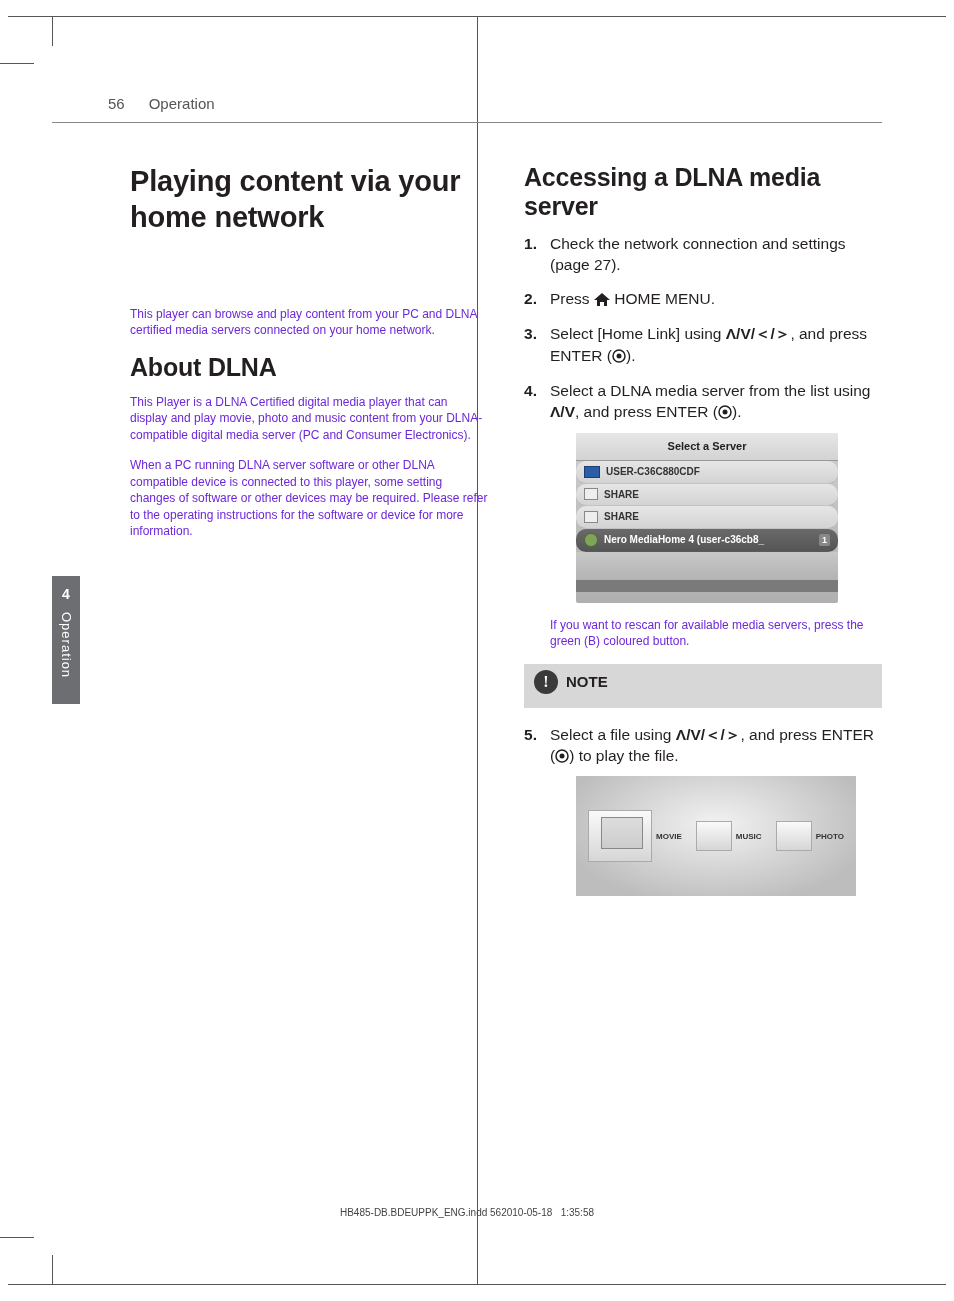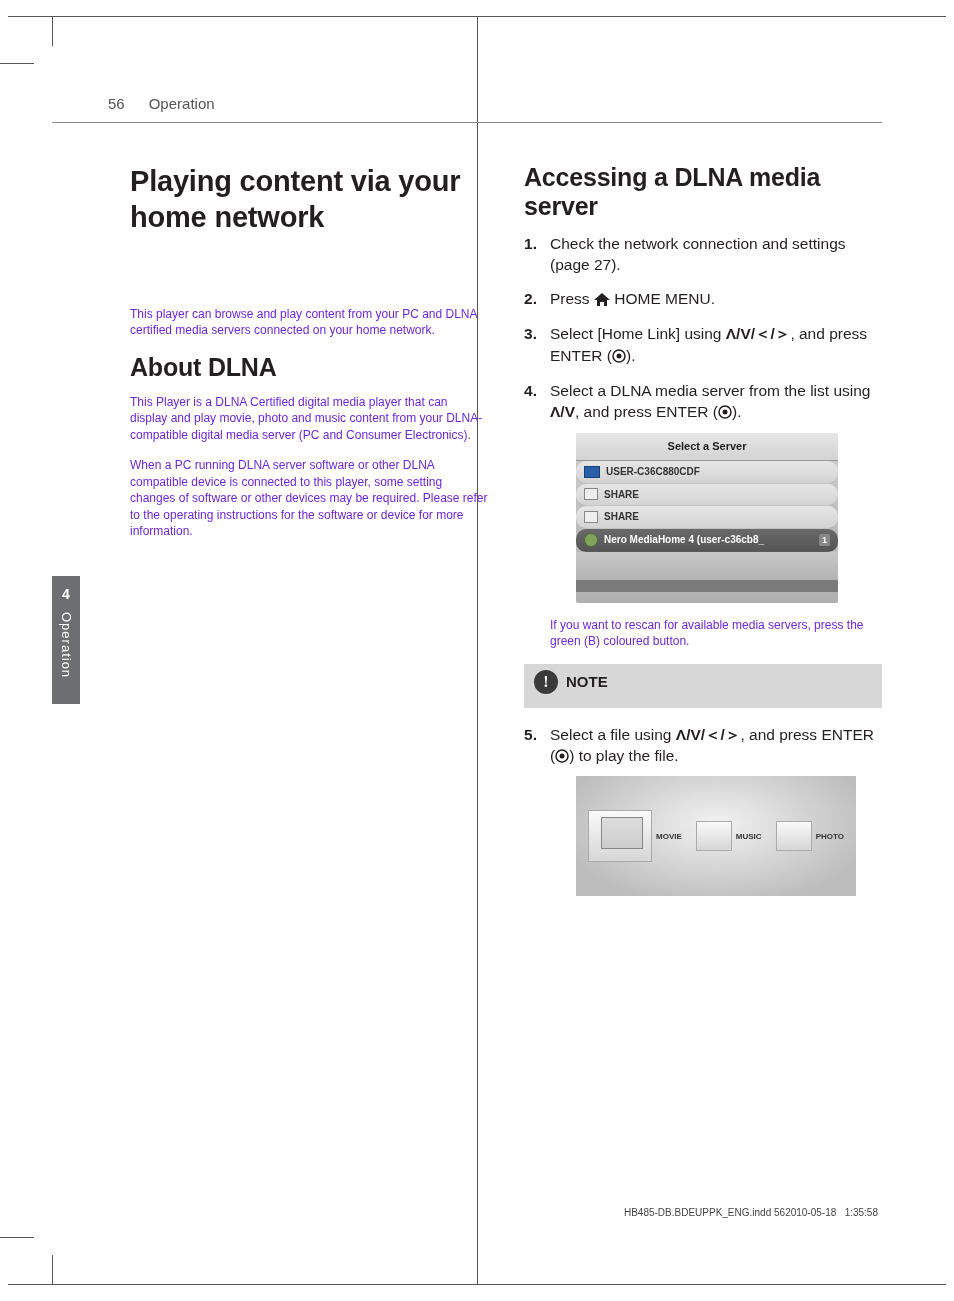--- a/index.html
+++ b/index.html
@@ -222,21 +222,21 @@
     width: 40px; height: 30px;
     border: 1px solid #888;
     background: linear-gradient(#ddd,#ccc);
   }
 
   .footer {
     position: absolute;
     bottom: 20px;
     left: 0; right: 0;
     display: flex;
-    justify-content: flex-end;
+    justify-content: center;
     font-size: 10px;
     color: #444;
     padding: 0 4px;
   }
 </style>
 </head>
 <body>
 
 <div class="spread"></div>
 <div class="crop-tl-h"></div>

